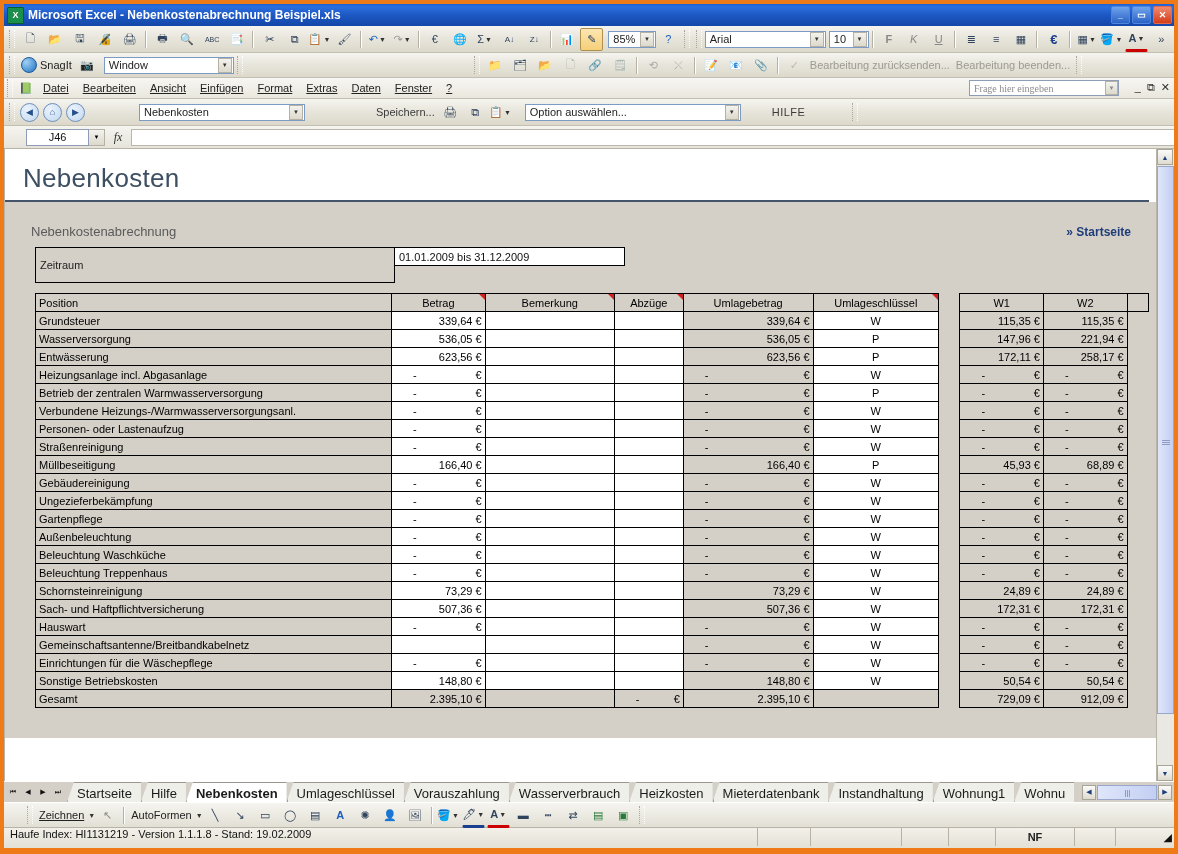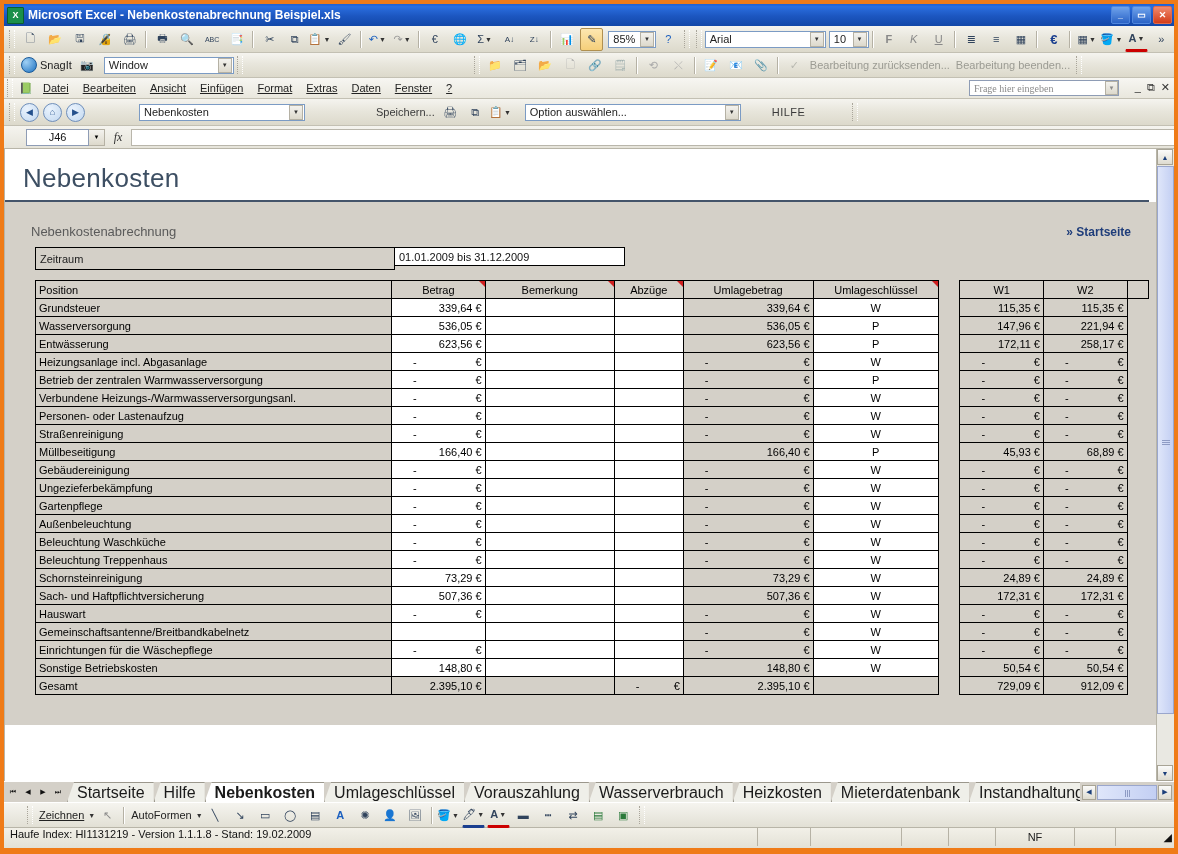--- a/index.html
+++ b/index.html
@@ -126,21 +126,21 @@
     background:#fff;
   }
   .titlerule{height:2px;background:#44546a;margin:0 0 0 0;width:1144px;}
   .greyband{background:#d4d0c8;padding:8px;position:relative;height:auto;}
   .subline{display:flex;align-items:center;justify-content:space-between;padding:14px 18px 8px 18px;}
   .subtitle{font-size:13px;color:#5a5a5a;}
   .startlink{font-size:12px;color:#1f3d7a;font-weight:bold;}
 
   .zeitrow{display:flex;margin:0 0 10px 22px;}
   .zeitlabel{
-    width:360px;height:23px;background:#d4d0c8;border:1px solid #000;
+    width:360px;height:36px;background:#d4d0c8;border:1px solid #000;
     font-size:11px;color:#222;display:flex;align-items:center;padding-left:4px;box-sizing:border-box;
   }
   .zeitval{
     width:230px;height:19px;background:#fff;border:1px solid #000;border-left:none;
     font-size:11px;color:#111;display:flex;align-items:center;padding-left:4px;box-sizing:border-box;
   }
 
   
   table.nk{border-collapse:collapse;margin-left:22px;font-size:11px;table-layout:fixed;}
   table.nk td,table.nk th{
@@ -174,40 +174,40 @@
   .vgrip{position:absolute;left:4px;top:50%;width:8px;height:6px;
     background:repeating-linear-gradient(180deg,#8e9bc4 0 1px,transparent 1px 2px);}
 
   
   .tabstrip{height:20px;background:#d4d0c8;display:flex;align-items:stretch;border-top:1px solid #fff;}
   .navbtns{display:flex;align-items:center;padding:0 2px;gap:1px;}
   .nb{width:14px;height:16px;display:flex;align-items:center;justify-content:center;font-size:7px;color:#111;}
   .tabs{display:flex;align-items:stretch;overflow:hidden;flex:1;}
   .tab{
     background:#efefe9;border:1px solid #9b978c;border-bottom:none;border-right:none;
-    padding:1px 9px 0 9px;font-size:16px;color:#1a1a1a;display:flex;align-items:center;
+    padding:1px 9px 0 9px;font-size:13px;color:#1a1a1a;display:flex;align-items:center;
     transform:skewX(0deg);white-space:nowrap;
     clip-path:polygon(7px 0,100% 0,calc(100% - 0px) 100%,0 100%);
     text-align:right;
   }
   .tab.active{background:#fff;font-weight:bold;}
   .tabscroll{display:flex;align-items:center;gap:1px;padding:0 2px;}
   .tsbtn{width:14px;height:15px;background:linear-gradient(180deg,#fbfbfa,#dedbd0);border:1px solid #a8a496;display:flex;align-items:center;justify-content:center;font-size:7px;color:#1c3f7a;box-sizing:border-box;}
   .hthumb{width:60px;height:15px;background:linear-gradient(90deg,#dfe6fa,#c3cff3);border:1px solid #9aa6cc;box-sizing:border-box;position:relative;}
   .hthumb::after{content:"";position:absolute;left:27px;top:4px;width:6px;height:7px;background:repeating-linear-gradient(90deg,#8e9bc4 0 1px,transparent 1px 2px);}
 
   
   .drawbar{height:24px;background:linear-gradient(180deg,#f5f4ef,#e2e0d5);border-top:1px solid #fff;display:flex;align-items:center;padding-left:20px;}
   .dlabel{font-size:11px;color:#222;padding:0 3px;}
 
   
   .statusbar{height:20px;background:linear-gradient(180deg,#f2f0e8,#e3e1d6);display:flex;align-items:flex-start;border-top:1px solid #b8b5a8;font-size:11px;color:#111;}
   .statusbar .txt{padding-left:6px;}
   .stcells{display:flex;margin-left:auto;height:18px;align-items:stretch;}
-  .stc{border-left:1px solid #b6b2a5;width:52px;display:flex;align-items:center;justify-content:center;font-size:11px;color:#222;font-weight:normal;}
+  .stc{border-left:1px solid #b6b2a5;width:52px;display:flex;align-items:center;justify-content:center;font-size:11px;color:#222;font-weight:bold;}
   .grip2{width:16px;display:flex;align-items:flex-end;justify-content:flex-end;padding:0 2px 2px 0;}
 </style>
 </head>
 <body>
 
 <div class="app">
 
   <div class="titlebar">
     <div class="xlicon">X</div>
     <span>Microsoft Excel - Nebenkostenabrechnung Beispiel.xls</span>

